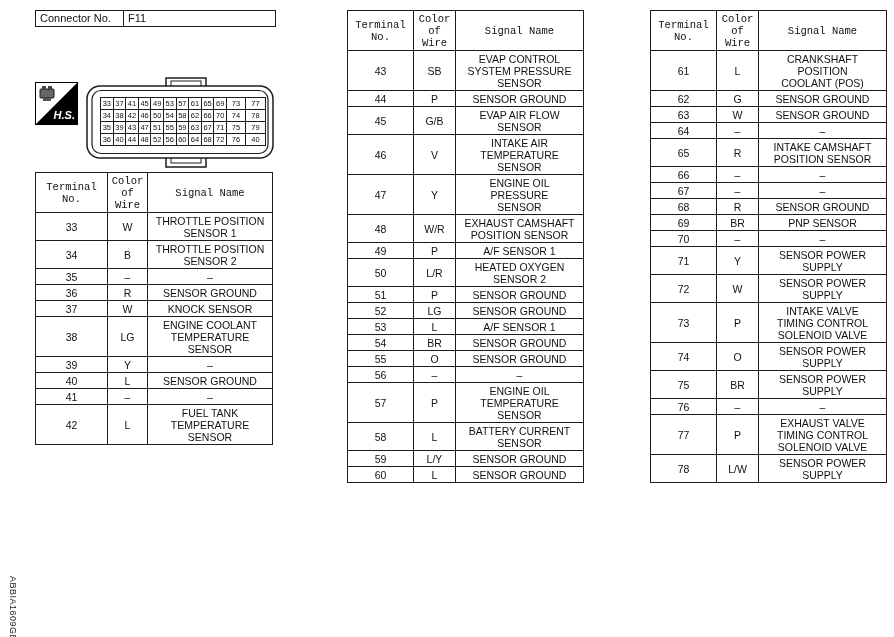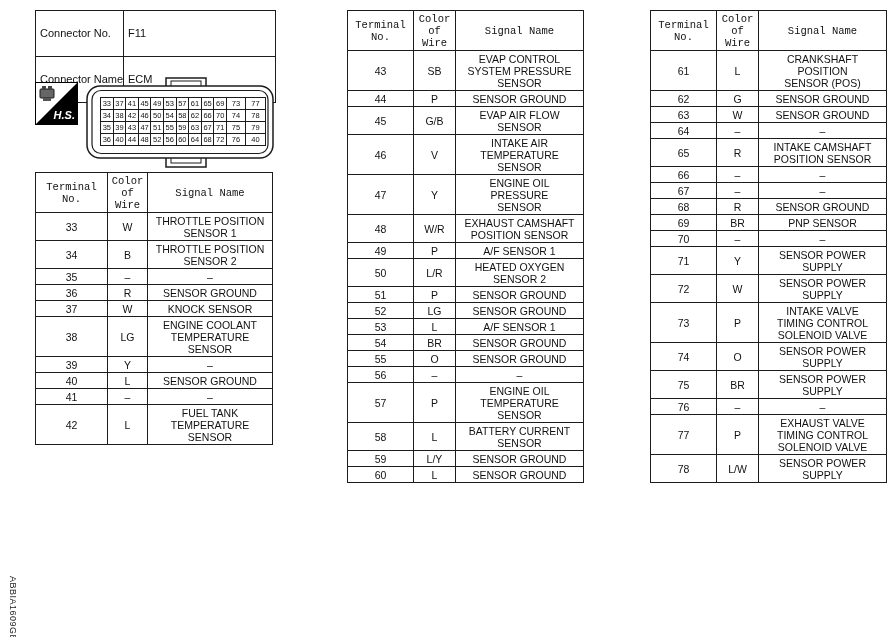--- a/index.html
+++ b/index.html
@@ -9,21 +9,21 @@
     overflow:hidden;
   }
 
   
   .info-table {
     position:absolute; left:35px; top:10px; width:240px;
     border-collapse:collapse; table-layout:fixed;
     font-size:11px; line-height:13px;
   }
   .info-table td {
-    border:1.5px solid #1c1c1c; padding:16px 4px; height:13px;
+    border:1.5px solid #1c1c1c; padding:1px 4px; height:13px;
     text-align:left; white-space:nowrap; overflow:hidden;
   }
 
   
   .hs-icon {
     position:absolute; left:35px; top:82px; width:43px; height:43px;
     border:1px solid #000; background:#fff; box-sizing:border-box;
   }
   .hs-icon svg { position:absolute; left:0; top:0; }
   .hs-label {
@@ -78,24 +78,20 @@
 
   <table class="info-table">
     <colgroup>
         <col style="width:88px">
         <col style="width:152px">
       </colgroup>
     <tbody>
       <tr>
           <td>Connector No.</td>
           <td>F11</td>
-        </tr>
-        <tr>
-          <td>Connector Name</td>
-          <td>ECM</td>
         </tr>
     </tbody>
   </table>
 
   <div class="hs-icon">
     <svg width="41" height="41" viewBox="0 0 41 41">
       <polygon points="41,0 41,41 0,41" fill="#000"></polygon>
       <g>
         <rect x="4" y="6" width="14" height="9" rx="1" fill="#666" stroke="#1a1a1a" stroke-width="1"></rect>
         <rect x="6" y="3" width="4" height="3" fill="#444"></rect>
@@ -377,21 +373,21 @@
 Wire</th>
         <th>Signal Name</th>
       </tr>
     </thead>
     <tbody>
       <tr>
           <td>61</td>
           <td>L</td>
           <td>CRANKSHAFT
 POSITION
-SENSOR (POS)</td>
+COOLANT (POS)</td>
         </tr>
         <tr>
           <td>62</td>
           <td>G</td>
           <td>SENSOR GROUND</td>
         </tr>
         <tr>
           <td>63</td>
           <td>W</td>
           <td>SENSOR GROUND</td>

